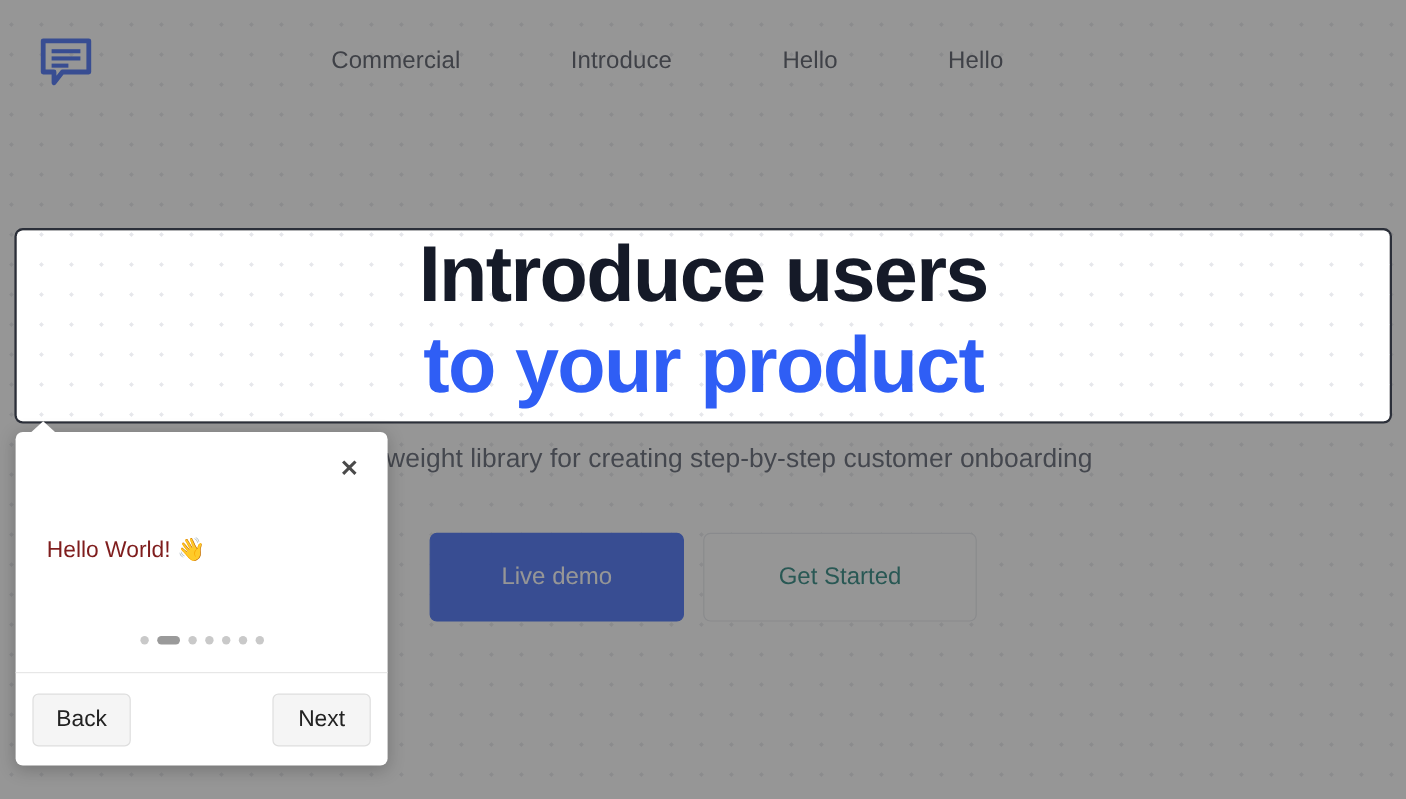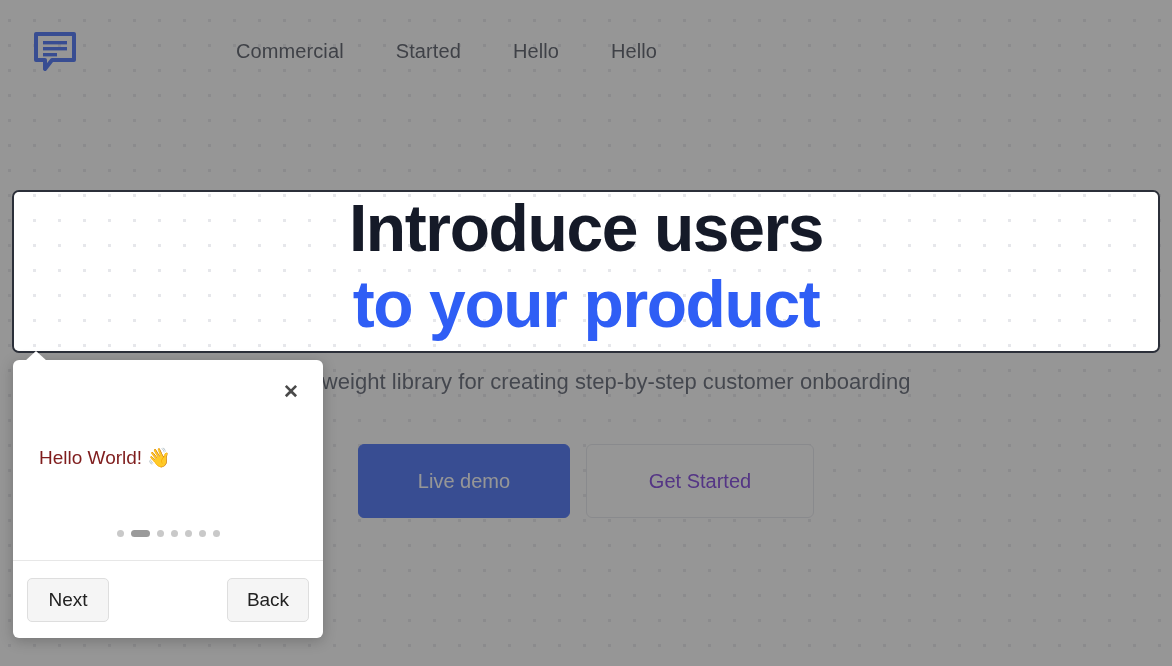--- a/index.html
+++ b/index.html
@@ -49,20 +49,21 @@
     align-items: center;
     margin-left: 158px;
     gap: 52px;
   }
   .nav-link {
     font-size: 20px;
     color: #3f4451;
     text-decoration: none;
     white-space: nowrap;
     letter-spacing: .1px;
+    margin-left: 40px;
   }
 
   
   #hero {
     position: absolute;
     top: 190px; left: 0; right: 0;
     text-align: center;
   }
   #headline {
     font-size: 66px;
@@ -100,21 +101,21 @@
   }
   #cta-live-demo {
     width: 212px; height: 74px;
     background: #2f5ef5;
     color: #ffffff;
     border-color: #2f5ef5;
   }
   #cta-get-started {
     width: 228px; height: 74px;
     background: #ffffff;
-    color: #6d28d9;
+    color: #0f766e;
     border-color: #e3e5ea;
   }
 
   
   #overlay {
     position: absolute;
     inset: 0;
     background: rgba(64,64,64,0.55);
     pointer-events: none;
   }
@@ -249,21 +250,21 @@
       <svg id="logo" viewBox="0 0 46 46" xmlns="http://www.w3.org/2000/svg" aria-hidden="true">
         <path d="M4 6 h38 v26 h-22 l-7 9 v-9 H4 Z" fill="none" stroke="#2f5ef5" stroke-width="4" stroke-linejoin="round"></path>
         <rect x="11" y="13" width="24" height="3.4" fill="#2f5ef5"></rect>
         <rect x="11" y="19" width="24" height="3.4" fill="#2f5ef5"></rect>
         <rect x="11" y="25" width="14" height="3.4" fill="#2f5ef5"></rect>
       </svg>
     </span>
 
     <div id="nav-links">
       <a class="nav-link" href="#">Commercial</a>
-      <a class="nav-link" href="#">Started</a>
+      <a class="nav-link" href="#">Introduce</a>
       <a class="nav-link" href="#">Hello</a>
       <a class="nav-link" href="#">Hello</a>
     </div>
   </div>
 
   <div id="hero">
     <h1 id="headline">
       <span>Introduce users</span><br>
       <span class="blue">to your product</span>
     </h1>
@@ -300,16 +301,16 @@
       <span class="pdot active"></span>
       <span class="pdot"></span>
       <span class="pdot"></span>
       <span class="pdot"></span>
       <span class="pdot"></span>
       <span class="pdot"></span>
     </div>
   </div>
 
   <div id="popover-footer">
+    <button class="pbtn">Back</button>
     <button class="pbtn">Next</button>
-    <button class="pbtn">Back</button>
   </div>
 </div>
 
 </body></html>

